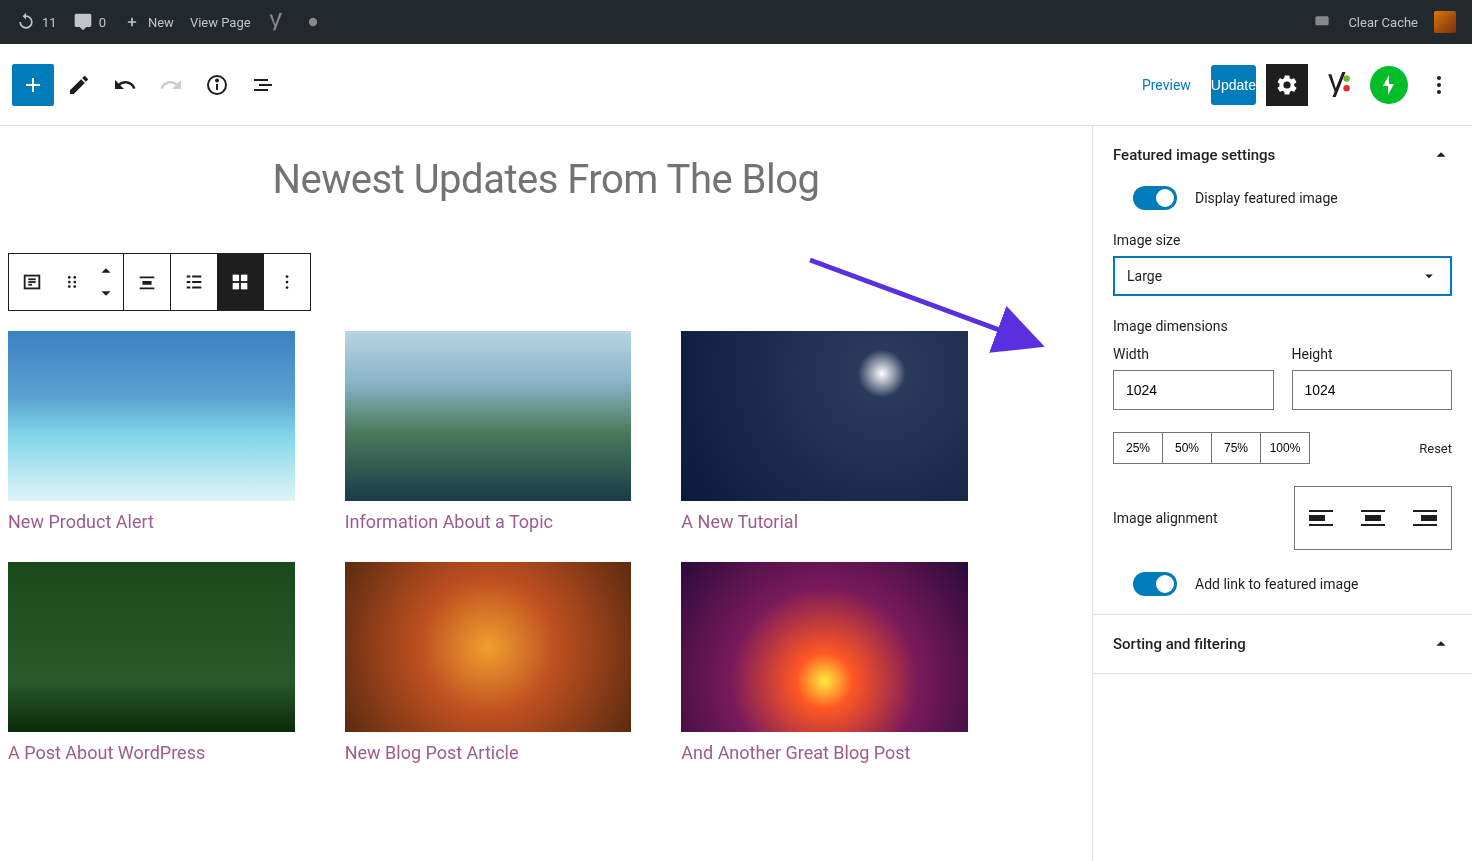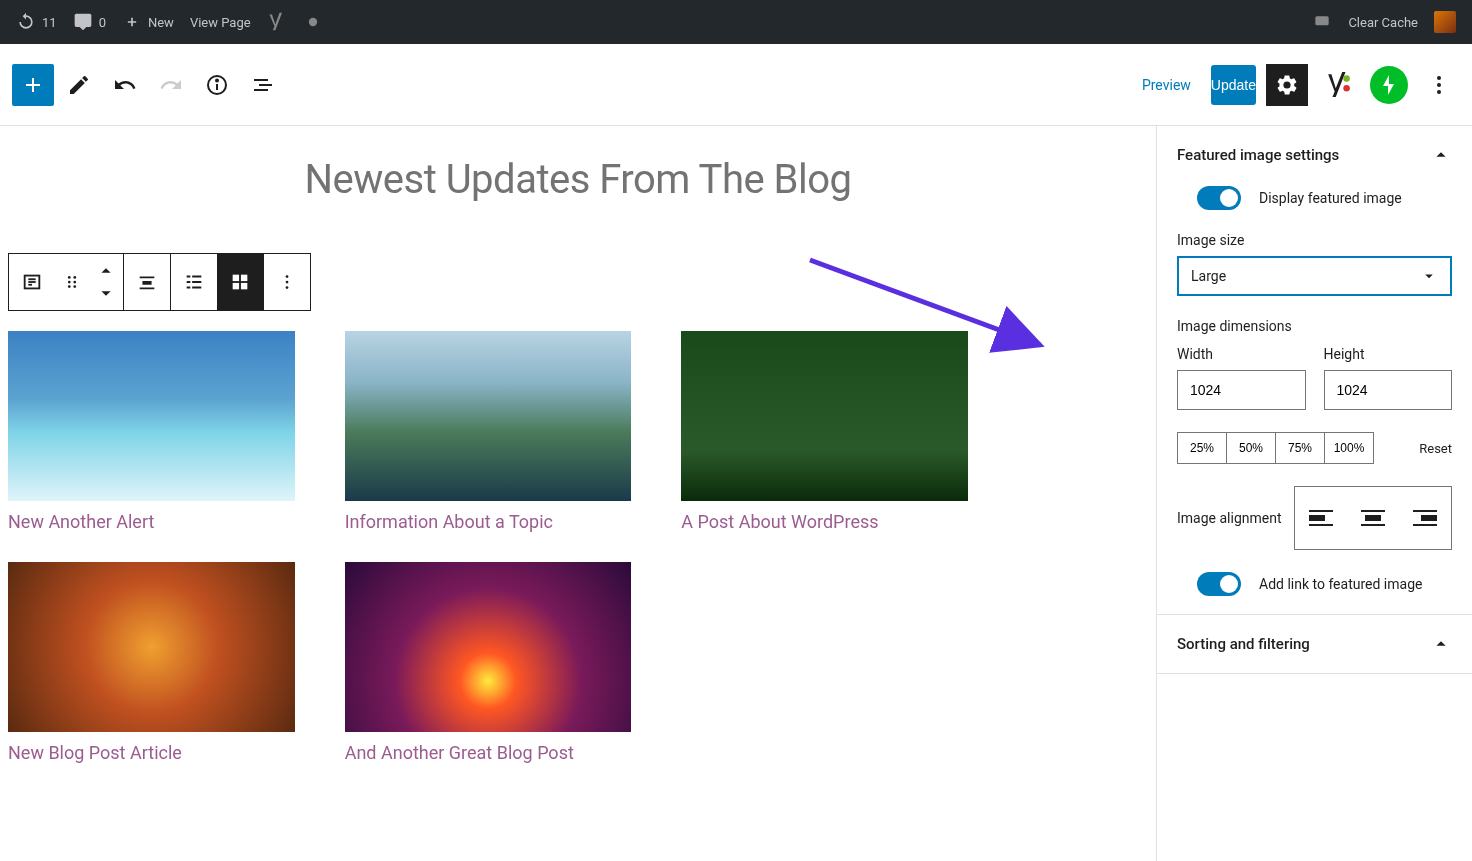--- a/index.html
+++ b/index.html
@@ -21,21 +21,21 @@
 .icon-btn.disabled { color: #ccc; }
 .preview-link { color: #007cba; font-size: 14px; cursor: pointer; padding: 0 10px; }
 .update-btn { background: #007cba; color: #fff; border: none; padding: 12px 0; font-size: 14px; border-radius: 3px; cursor: pointer; }
 .settings-btn { width: 42px; height: 42px; background: #1e1e1e; color: #fff; display: flex; align-items: center; justify-content: center; cursor: pointer; }
 .jetpack-btn { width: 38px; height: 38px; background: #00be28; border-radius: 50%; display: flex; align-items: center; justify-content: center; cursor: pointer; }
 .more-btn { width: 42px; height: 42px; display: flex; align-items: center; justify-content: center; cursor: pointer; }
 
 
 .main-area { display: flex; height: calc(861px - 44px - 82px); }
 .canvas { flex: 1; overflow-y: auto; position: relative; padding: 0 8px 20px 8px; }
-.sidebar { width: 316px; border-left: 1px solid #e0e0e0; overflow-y: auto; position: relative; }
+.sidebar { width: 380px; border-left: 1px solid #e0e0e0; overflow-y: auto; position: relative; }
 
 
 .page-title { text-align: center; font-size: 40px; font-weight: 400; color: #737373; margin: 30px 0 50px; letter-spacing: -0.5px; }
 .block-toolbar { display: inline-flex; border: 1px solid #1e1e1e; background: #fff; margin-bottom: 20px; }
 .toolbar-group { display: flex; border-right: 1px solid #1e1e1e; }
 .toolbar-group:last-child { border-right: none; }
 .toolbar-btn { width: 46px; height: 56px; display: flex; align-items: center; justify-content: center; cursor: pointer; flex-direction: column; }
 .toolbar-btn.narrow { width: 34px; }
 .toolbar-btn.active { background: #1e1e1e; color: #fff; }
 .toolbar-btn svg { width: 22px; height: 22px; }
@@ -256,25 +256,29 @@
               <circle cx="12" cy="12" r="1.5"></circle>
               <circle cx="12" cy="18" r="1.5"></circle>
             </svg>
         </div>
       </div>
     </div>
 
     <div class="posts-grid">
       <div class="post-card">
           <div class="post-img img-beach"></div>
-          <div class="post-title">New Another Alert</div>
+          <div class="post-title">New Product Alert</div>
         </div>
       <div class="post-card">
           <div class="post-img img-resort"></div>
           <div class="post-title">Information About a Topic</div>
+        </div>
+      <div class="post-card">
+          <div class="post-img img-dock"></div>
+          <div class="post-title">A New Tutorial</div>
         </div>
       <div class="post-card">
           <div class="post-img img-forest"></div>
           <div class="post-title">A Post About WordPress</div>
         </div>
       <div class="post-card">
           <div class="post-img img-autumn"></div>
           <div class="post-title">New Blog Post Article</div>
         </div>
       <div class="post-card">

